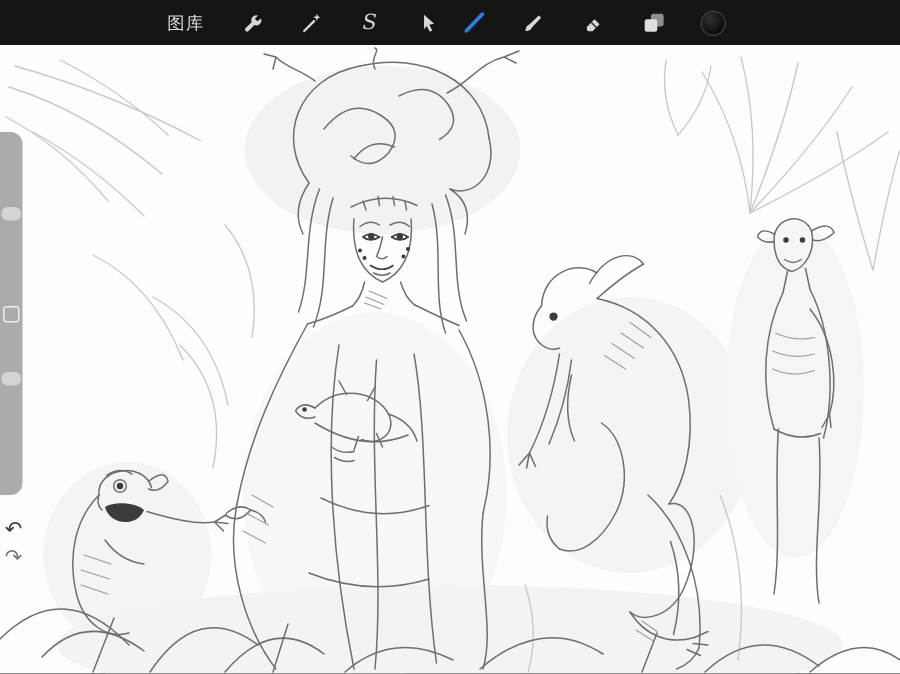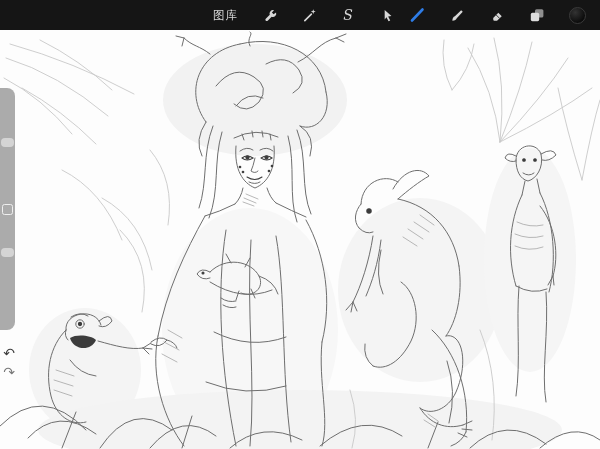--- a/index.html
+++ b/index.html
@@ -5,21 +5,21 @@
   * { margin:0; padding:0; box-sizing:border-box; }
   html,body { width:600px; height:449px; background:#000; }
   .app {
     position:relative; width:600px; height:449px; overflow:hidden;
     background:#fff; font-family:"Liberation Sans", sans-serif;
   }
   
   .topbar {
     position:absolute; top:0; left:0; right:0; height:30px;
     background:#151515; display:flex; align-items:center;
-    justify-content:flex-end; padding:0 8px; z-index:30;
+    justify-content:center; padding:0 8px; z-index:30;
   }
   .cluster { display:flex; align-items:center; }
   .cluster.left  { gap:9px; }
   .cluster.right { gap:10px; }
   .gallery-btn {
     background:none; border:none; color:#d9d9d9; font-size:11.5px;
     letter-spacing:1px; padding:6px 8px 6px 2px; cursor:pointer;
     font-family:"Liberation Sans", sans-serif;
   }
   .tool-btn {

